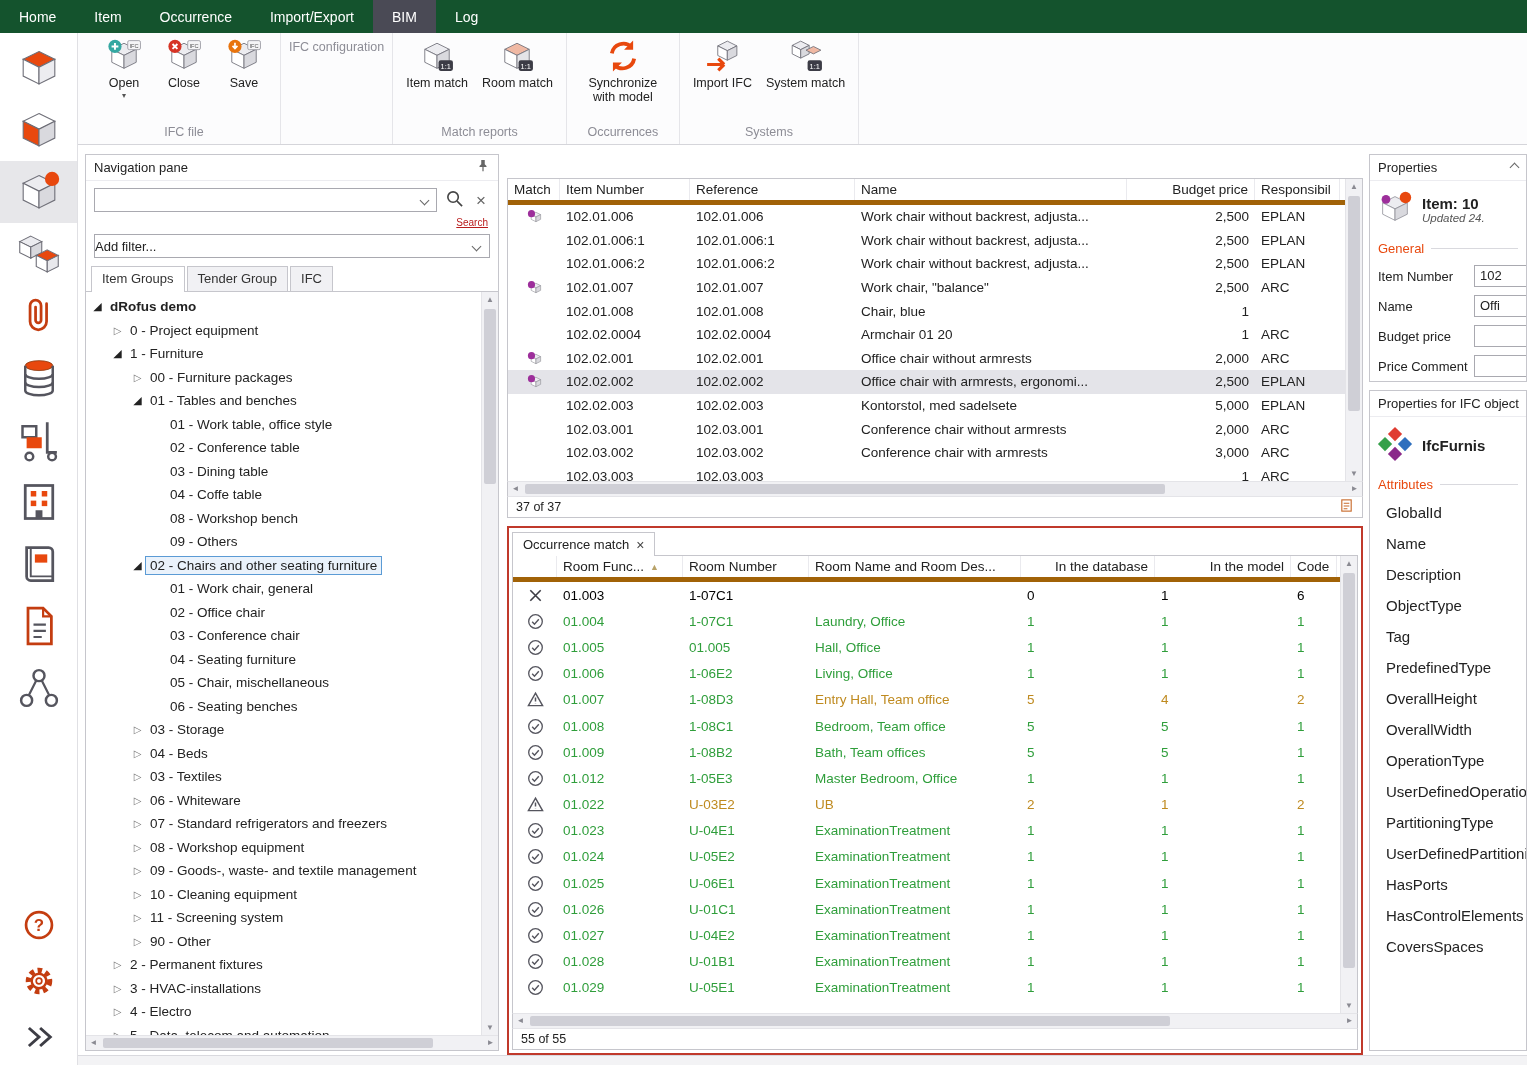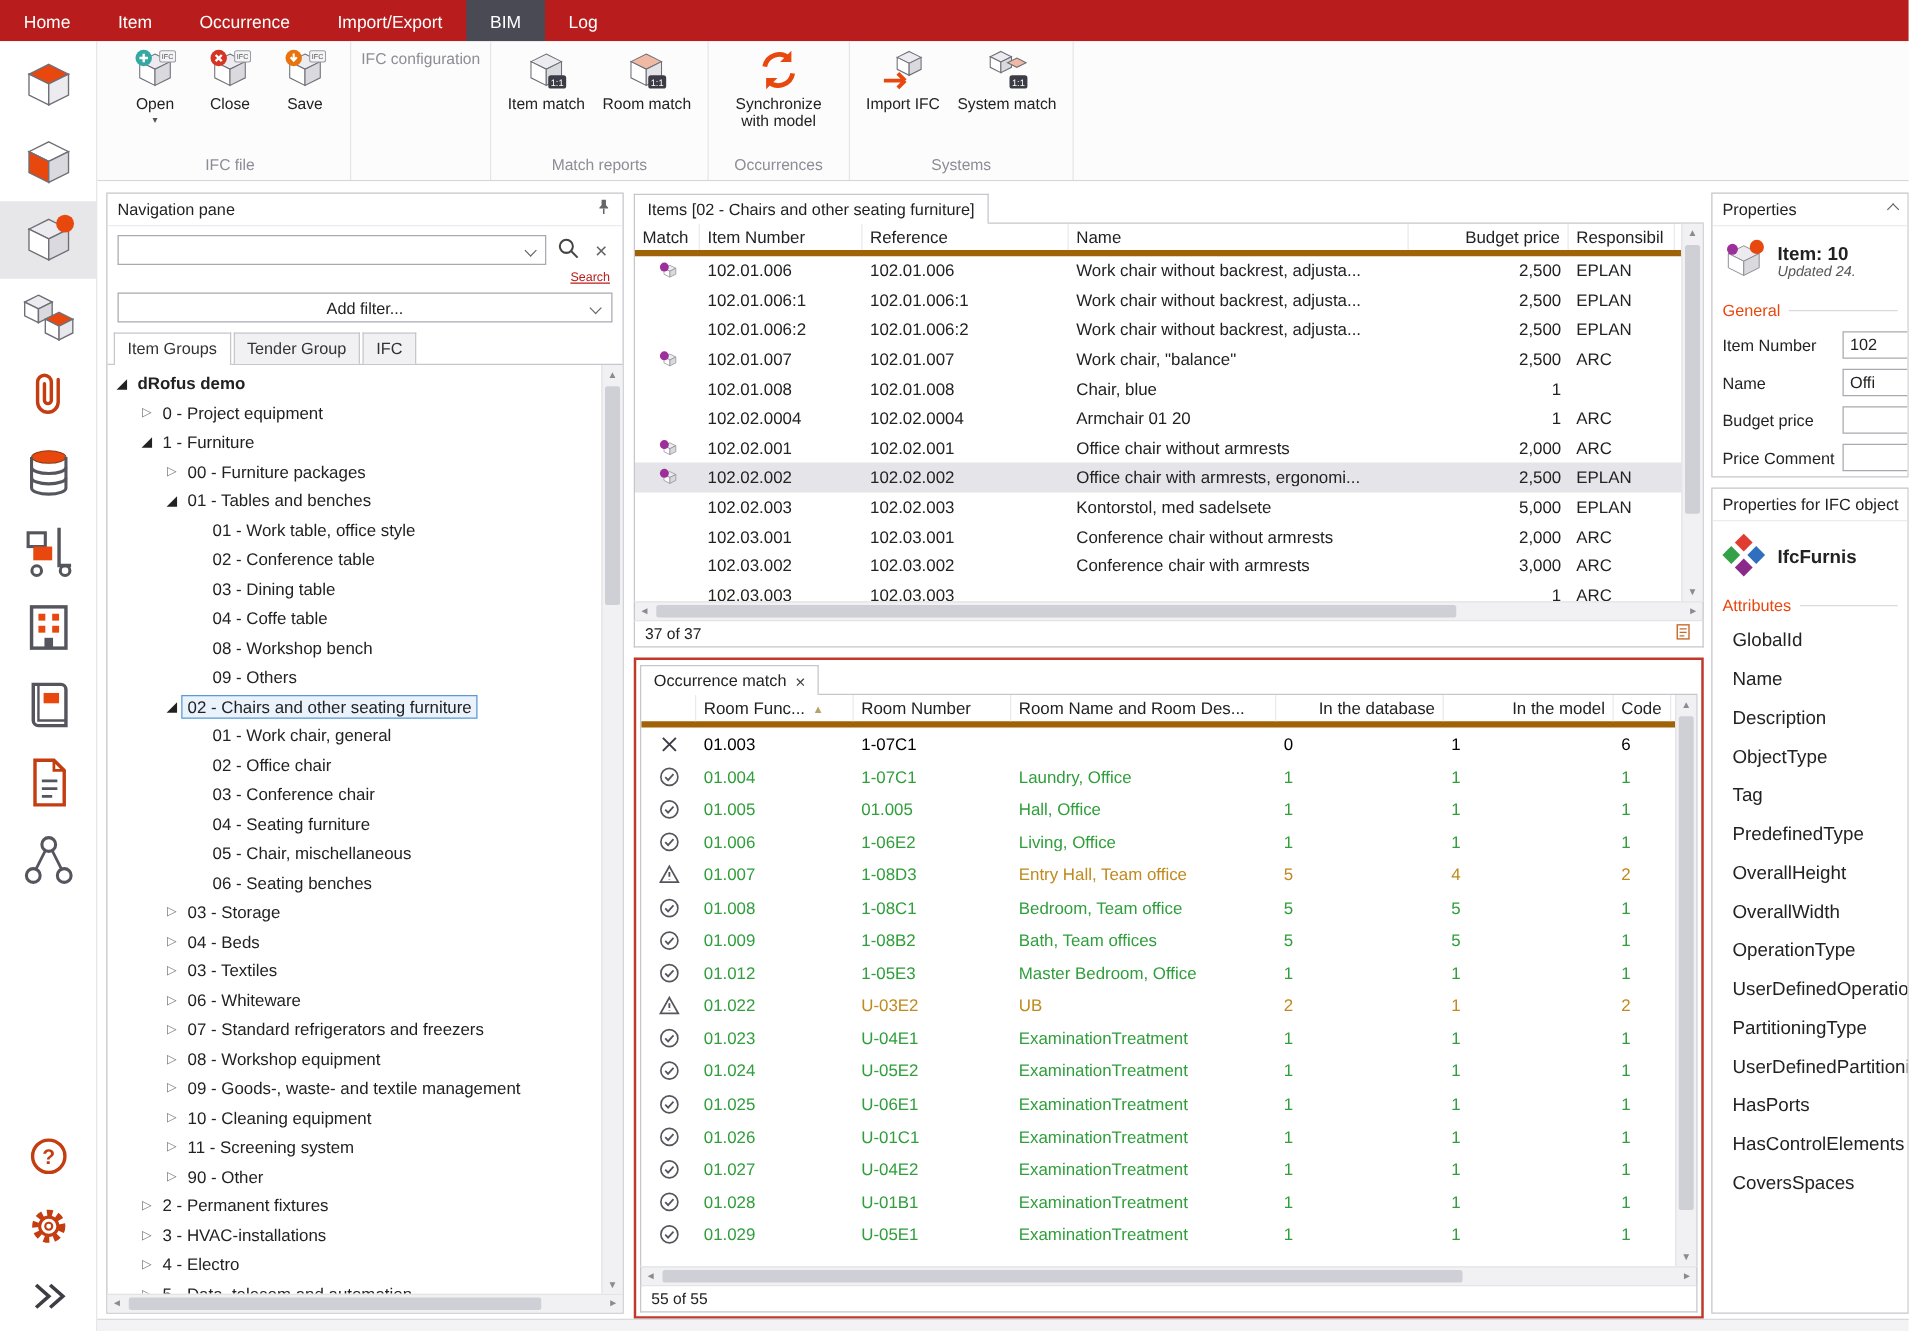--- a/index.html
+++ b/index.html
@@ -1,21 +1,21 @@
 <!DOCTYPE html>
 <html><head>
 <meta charset="utf-8">
 <style>
   * { margin:0; padding:0; box-sizing:border-box; }
   html,body { width:1527px; height:1065px; overflow:hidden; }
   body { font-family:"Liberation Sans","DejaVu Sans",sans-serif; font-size:13px; color:#222; background:#fff; }
   .app { width:100%; height:100%; display:flex; flex-direction:column; }
 
   
-  .menubar { height:33px; background:#b91c1c; display:flex; align-items:stretch; color:#fff; font-size:14px; flex:none; }
+  .menubar { height:33px; background:#14532d; display:flex; align-items:stretch; color:#fff; font-size:14px; flex:none; }
   .mitem { padding:0 19px; display:flex; align-items:center; cursor:default; }
   .mitem.active { background:#4a4a55; }
 
   .main-row { flex:1; display:flex; min-height:0; }
 
   
   .iconstrip { width:78px; background:#fff; border-right:1px solid #e0e0e4; display:flex; flex-direction:column; flex:none; padding-top:4px; }
   .nav-icon { height:62px; display:flex; align-items:center; justify-content:center; }
   .nav-icon svg { width:44px; height:44px; }
   .nav-icon.selected { background:#e7e7ea; }
@@ -43,21 +43,21 @@
   .navpane-header { height:26px; display:flex; align-items:center; justify-content:space-between; padding:0 8px; border-bottom:1px solid #ececf0; font-size:13px; flex:none; }
   .pin svg { width:14px; height:14px; }
   .search-row { display:flex; align-items:center; gap:8px; padding:7px 8px 2px; flex:none; }
   .search-box { flex:1; height:24px; border:1px solid #a9a9b0; display:flex; align-items:center; justify-content:flex-end; padding-right:8px; background:#fff; }
   .csschev { width:7px; height:7px; border-right:1.6px solid #666; border-bottom:1.6px solid #666; transform:rotate(45deg); display:inline-block; }
   .csschev.up { transform:rotate(-135deg); }
   .tool-ic svg { width:19px; height:19px; }
   .tool-x { font-size:17px; color:#666; line-height:1; padding:0 4px; }
   .search-link-row { display:flex; justify-content:flex-end; padding:3px 10px 4px; flex:none; }
   .slink { text-decoration:underline; color:#b91c1c; font-size:10px; cursor:pointer; }
-  .add-filter { margin:2px 8px 7px; height:24px; border:1px solid #a9a9b0; display:flex; align-items:center; justify-content:center; position:relative; font-size:13px; flex:none; }
+  .add-filter { margin:2px 8px 7px; height:24px; border:1px solid #a9a9b0; display:flex; align-items:center; justify-content:flex-start; position:relative; font-size:13px; flex:none; }
   .add-filter .csschev { position:absolute; right:9px; top:8px; }
   .nav-tabs { display:flex; padding-left:5px; border-bottom:1px solid #c6c6cc; flex:none; align-items:flex-end; height:27px; }
   .ntab { padding:4px 10px 5px; border:1px solid #c6c6cc; background:#f1f1f4; font-size:13px; margin-right:2px; border-bottom:none; color:#333; }
   .ntab.active { background:#fff; position:relative; top:1px; padding-bottom:6px; }
   .tree-area { flex:1; display:flex; min-height:0; }
   .tree { flex:1; overflow:hidden; padding-top:3px; }
   .trow { height:23.5px; display:flex; align-items:center; font-size:13.5px; white-space:nowrap; }
   .trow .texp { width:15px; flex:none; text-align:center; color:#777; font-size:10px; }
   .trow .texp.exp { color:#222; font-size:11px; }
   .trow .tlabel { padding:1px 4px; border:1px solid transparent; }
@@ -526,23 +526,20 @@
             <span class="arr l">◄</span>
               <div class="thumb" style="left:17px;width:330px"></div>
               <span class="arr r">►</span>
           </div>
         </div>
 
         <div class="center-col">
 
           <div class="items-panel">
             <div class="tab-row">
-              <div class="ptab">
-                <span>Items [02 - Chairs and other seating furniture]</span>
-              </div>
               <div class="tab-fill"></div>
             </div>
             <div class="panel-body">
               <div class="grid-area">
                 <div id="itemsHead" class="tbl-head">
                     <div class="th c0">
                       <span>Match</span>
                     </div>
                     <div class="th c1">
                       <span>Item Number</span>

